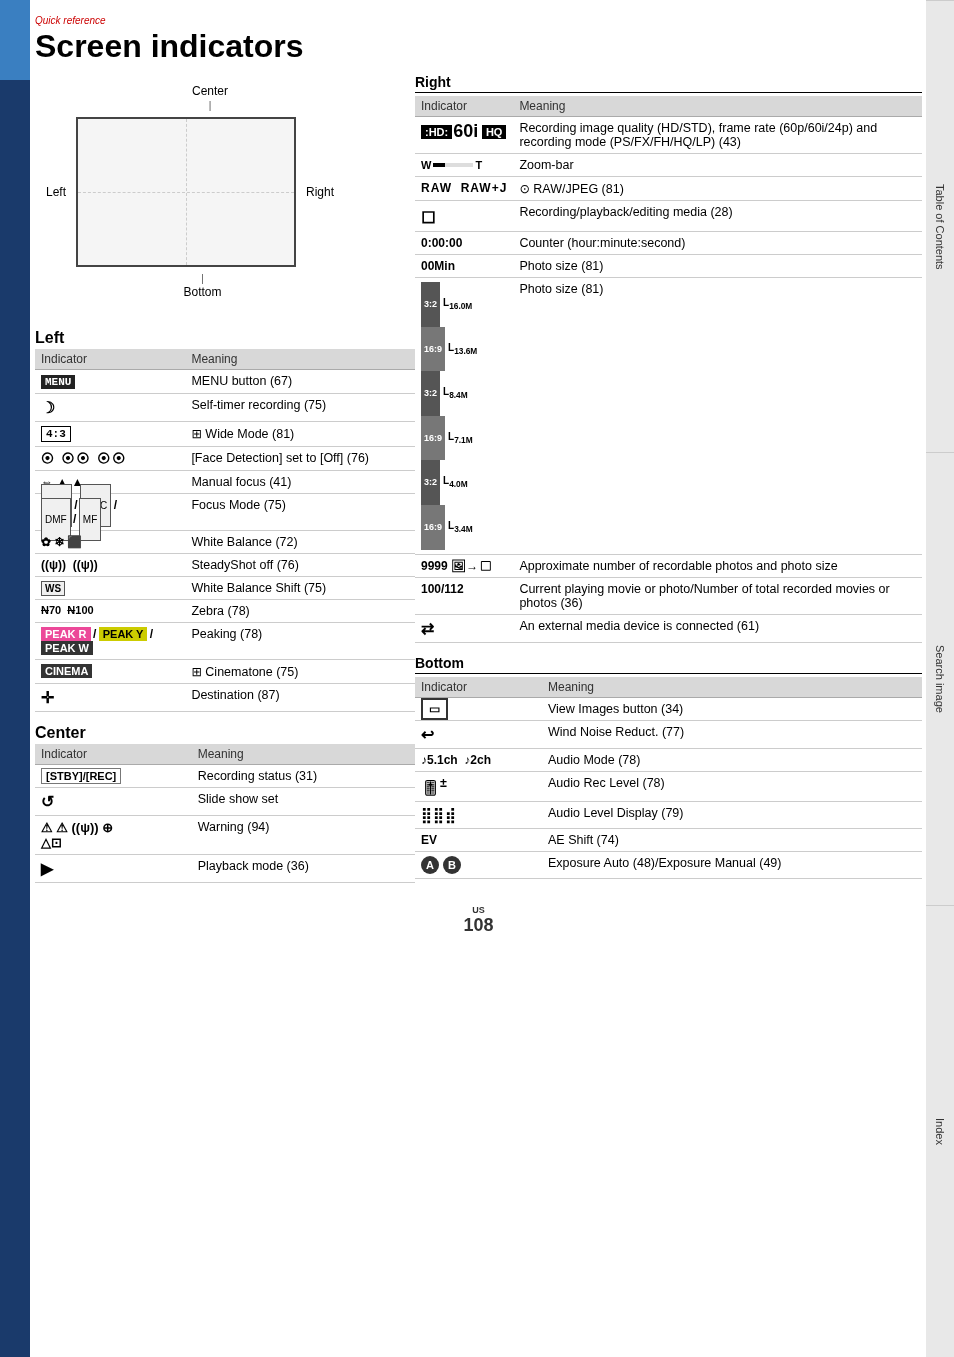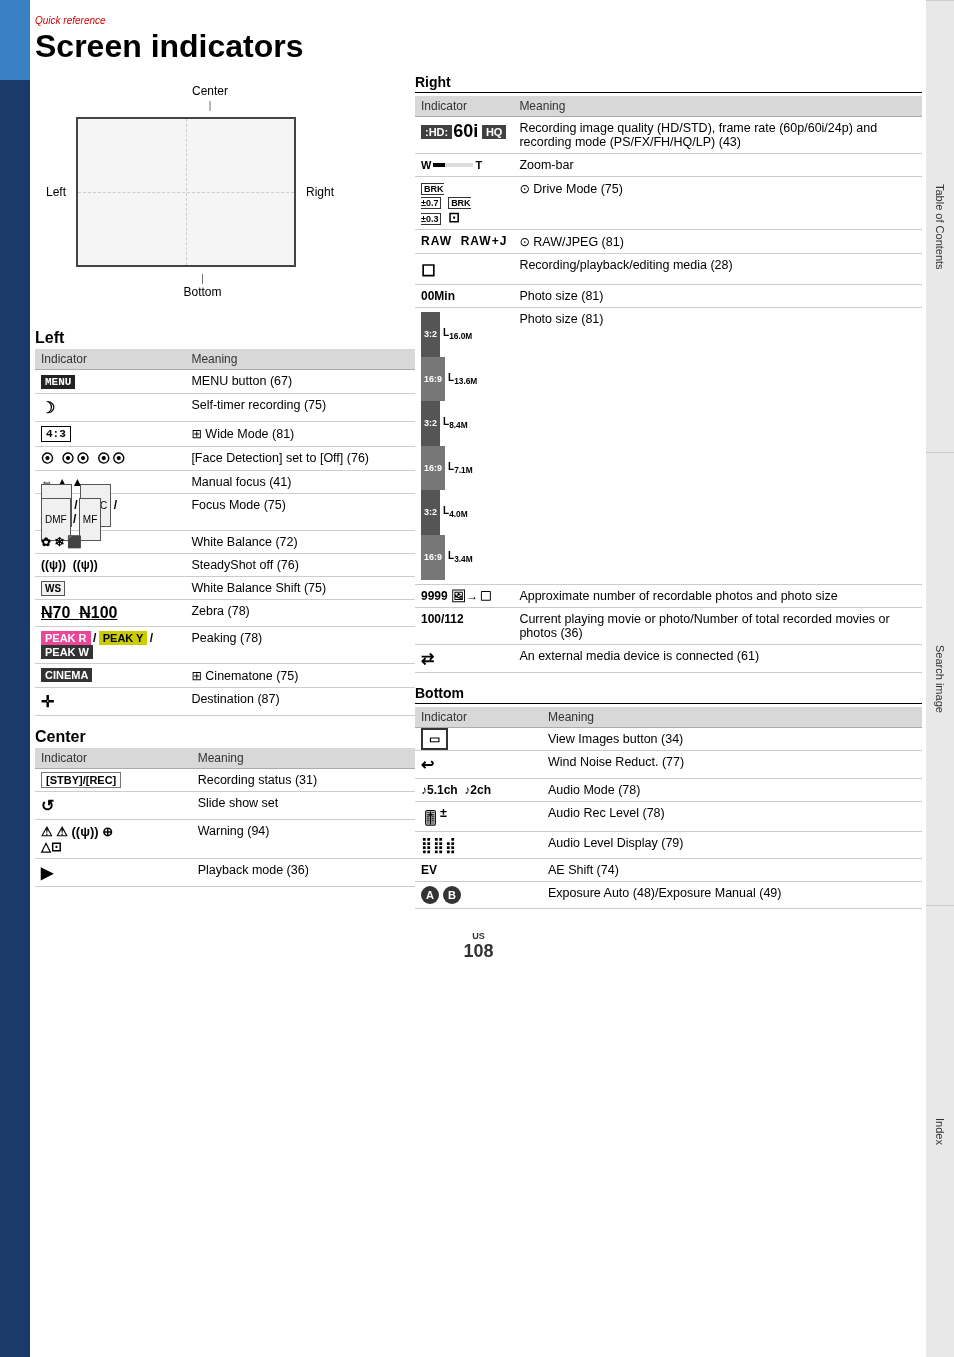--- a/index.html
+++ b/index.html
@@ -133,21 +133,21 @@
       font-size: 11px;
       font-family: 'Courier New', monospace;
     }
     .hd-indicator {
       display: inline-flex;
       align-items: center;
       font-weight: bold;
       font-size: 13px;
     }
     .hd-box {
-      background: #404040;
+      background: #000000;
       color: #fff;
       padding: 1px 4px;
       font-size: 11px;
       margin-right: 1px;
     }
     .small-photo-grid {
       display: flex;
       flex-direction: column;
       font-size: 10px;
       line-height: 1.4;
@@ -297,21 +297,21 @@
           </tr>
           <tr>
             <td>((ψ)) &nbsp;((ψ))</td>
             <td>SteadyShot off (76)</td>
           </tr>
           <tr>
             <td><span class="ws-badge">WS</span></td>
             <td>White Balance Shift (75)</td>
           </tr>
           <tr>
-            <td style="font-size:16px;text-decoration:underline;"><s>N</s>70 &nbsp;<s>N</s>100</td>
+            <td style="font-size:11px;"><s>N</s>70 &nbsp;<s>N</s>100</td>
             <td>Zebra (78)</td>
           </tr>
           <tr>
             <td>
               <span class="peak-badge peak-r">PEAK R</span> / <span class="peak-badge peak-y">PEAK Y</span> /<br>
               <span class="peak-badge peak-w">PEAK W</span>
             </td>
             <td>Peaking (78)</td>
           </tr>
           <tr>
@@ -376,34 +376,30 @@
             <td>
               <span class="zoom-bar-icon">
                 <span class="zoom-w">W</span>
                 <span class="zoom-line"></span>
                 <span class="zoom-t">T</span>
               </span>
             </td>
             <td>Zoom-bar</td>
           </tr>
           <tr>
-            <td>
-              <span class="brk-badge">BRK<br>±0.7</span>&nbsp;
-              <span class="brk-badge">BRK<br>±0.3</span>&nbsp;
-              <span style="font-size:14px;">⊡</span>
-            </td>
-            <td>⊙ Drive Mode (75)</td>
-          </tr>
-          <tr>
             <td style="font-weight:bold; letter-spacing:1px;">RAW &nbsp;RAW+J</td>
             <td>⊙ RAW/JPEG (81)</td>
           </tr>
           <tr>
             <td style="font-size:18px;">◻</td>
             <td>Recording/playback/editing media (28)</td>
+          </tr>
+          <tr>
+            <td style="font-weight:bold;">0:00:00</td>
+            <td>Counter (hour:minute:second)</td>
           </tr>
           <tr>
             <td style="font-weight:bold;">00Min</td>
             <td>Photo size (81)</td>
           </tr>
           <tr>
             <td>
               <div class="small-photo-grid">
                 <div class="small-photo-row">
                     <span class="ratio-badge">3:2</span> 

